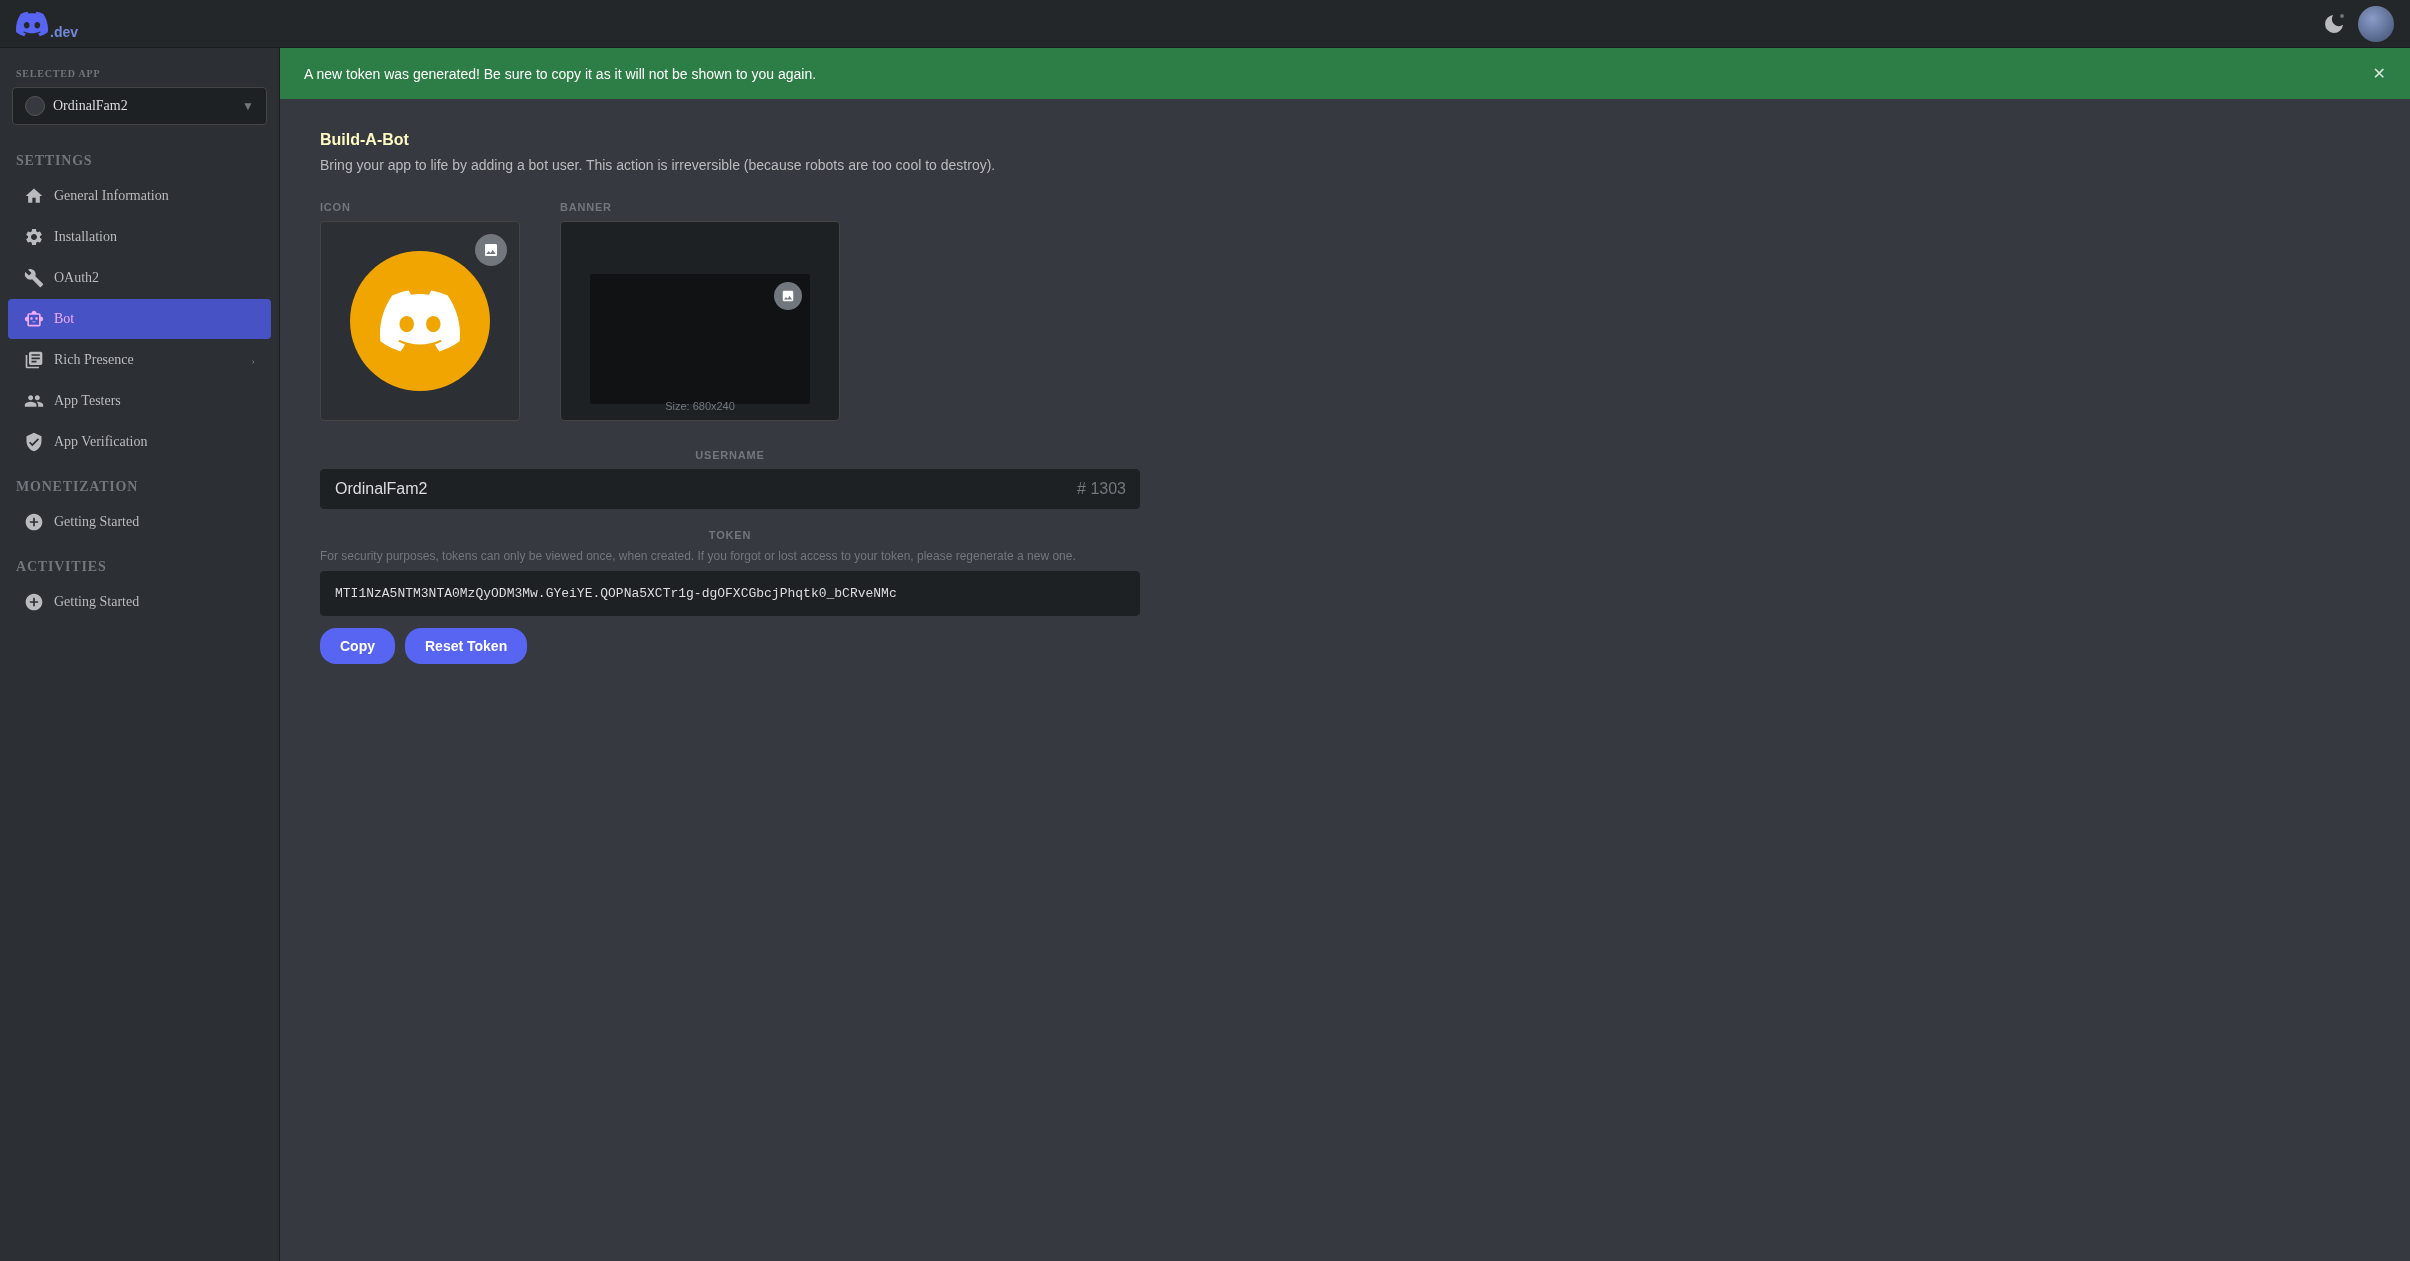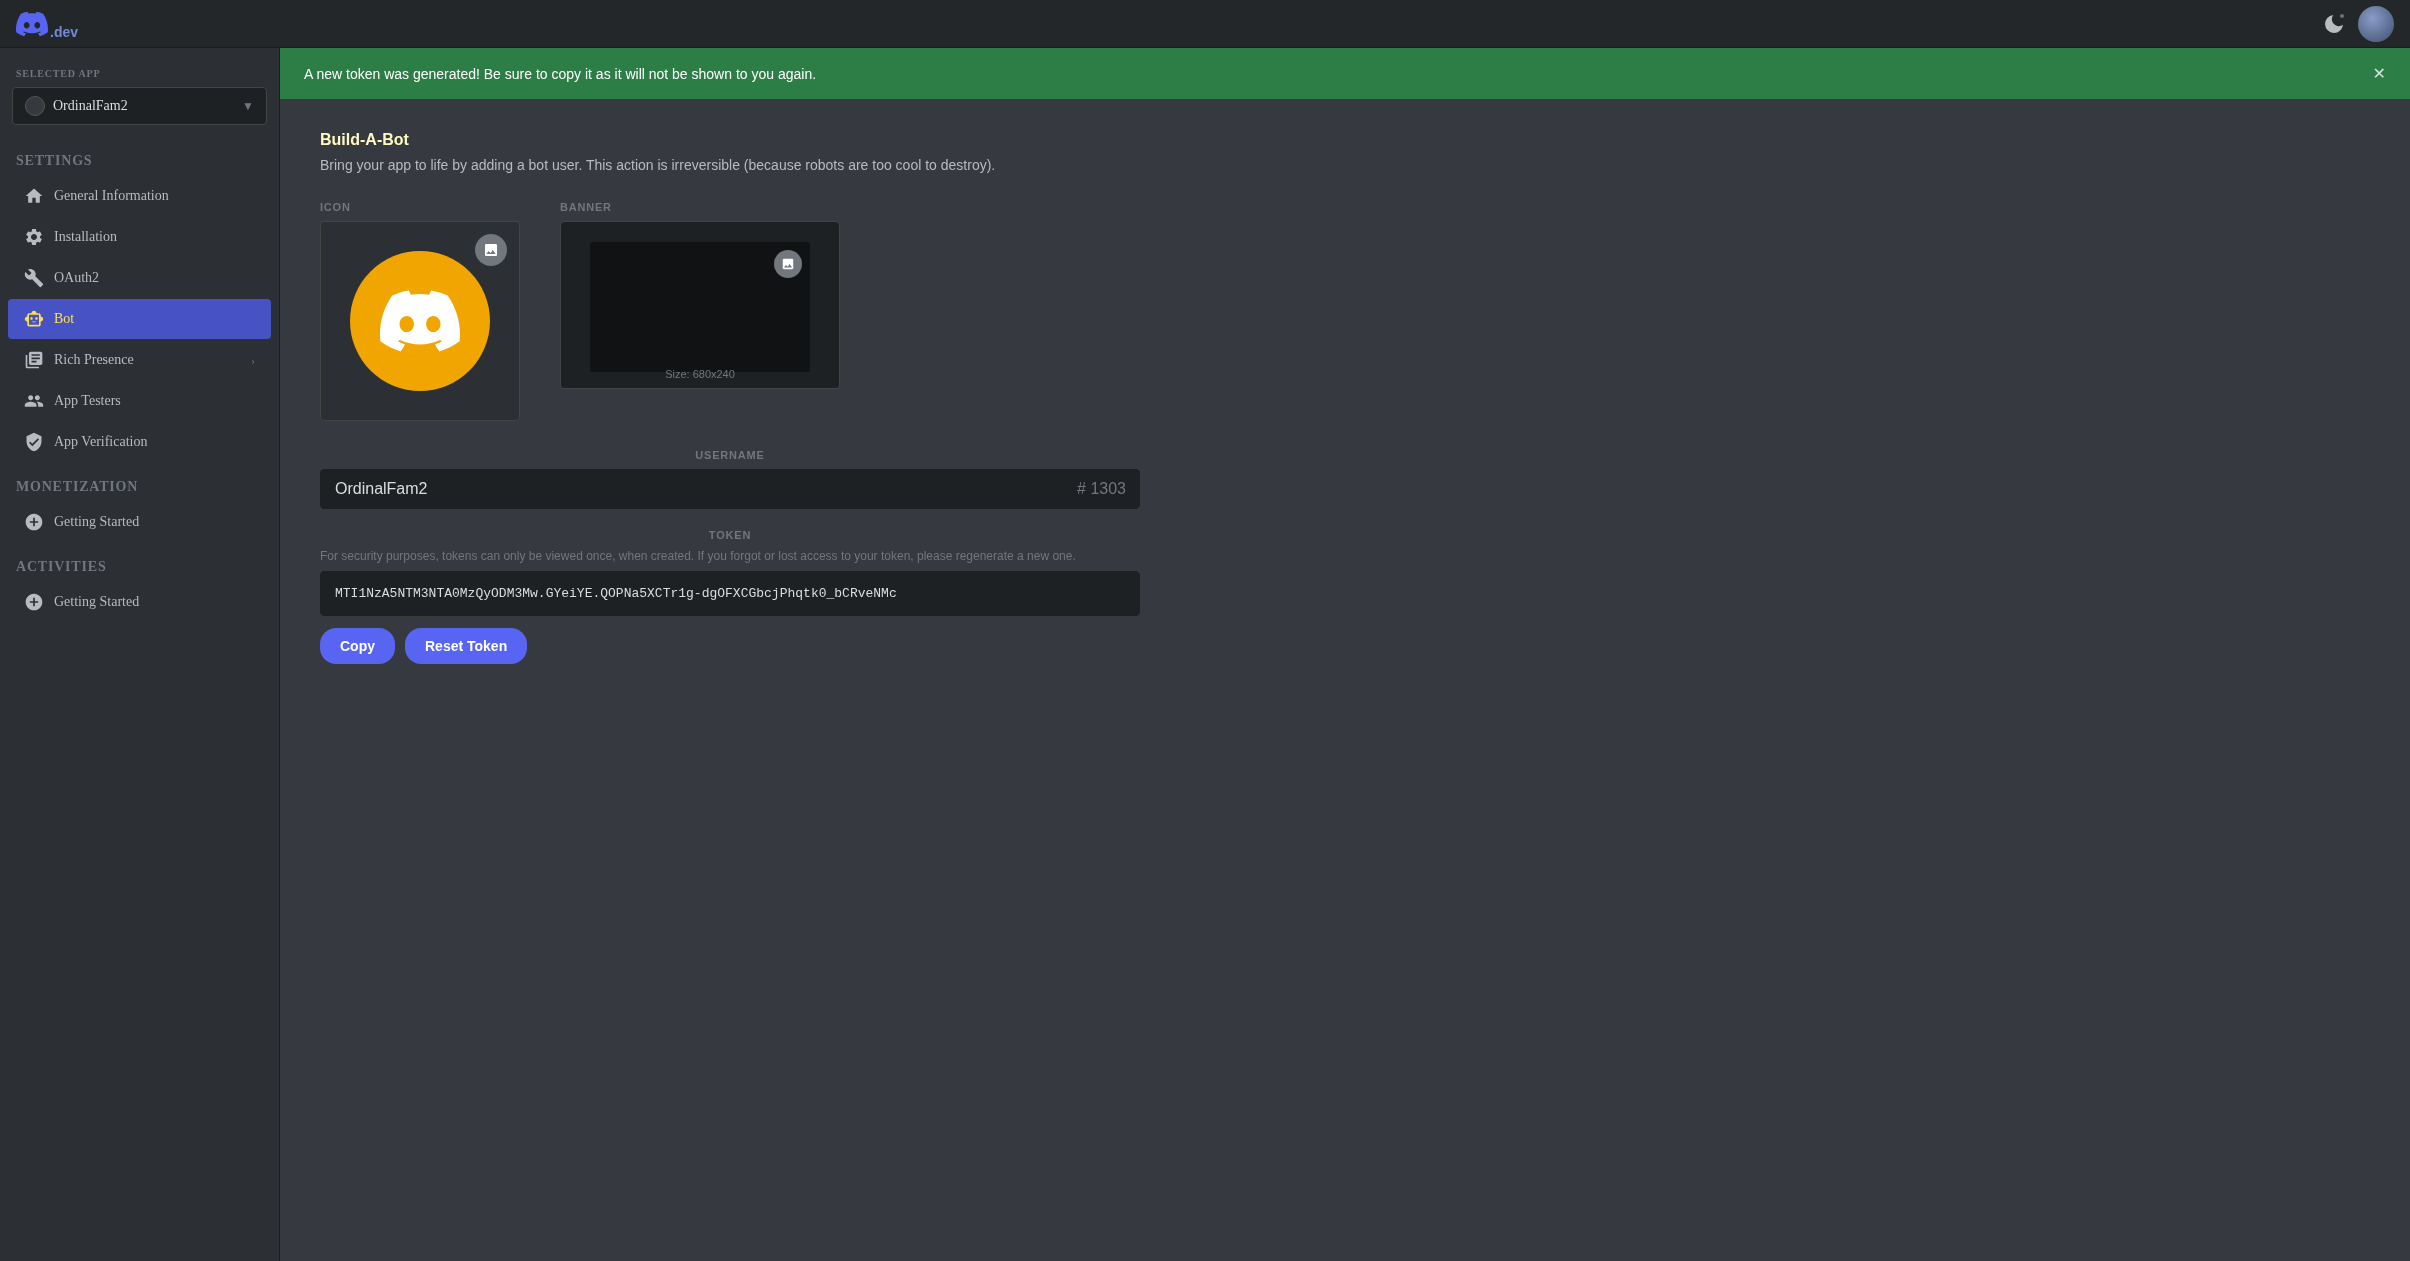--- a/index.html
+++ b/index.html
@@ -134,21 +134,21 @@
       cursor: pointer;
       border-radius: 4px;
       margin: 1px 8px;
       color: #b9bbbe;
       font-size: 14px;
       font-weight: 500;
       transition: background 0.1s;
     }
     .sidebar-nav-item.active {
       background-color: #4752c4;
-      color: #fde047;
+      color: #f0abfc;
     }
     .sidebar-nav-item .nav-icon {
       width: 20px;
       height: 20px;
       flex-shrink: 0;
       display: flex;
       align-items: center;
       justify-content: center;
     }
     .sidebar-nav-item .nav-chevron {
@@ -250,21 +250,21 @@
       display: flex;
       align-items: center;
       justify-content: center;
       cursor: pointer;
       font-size: 16px;
       color: white;
     }
 
     .banner-container {
       width: 280px;
-      height: 168px;
+      height: 200px;
       background-color: #1e2124;
       border: 1px solid #444;
       border-radius: 4px;
       position: relative;
       display: flex;
       flex-direction: column;
       align-items: center;
       justify-content: flex-end;
       overflow: hidden;
     }

